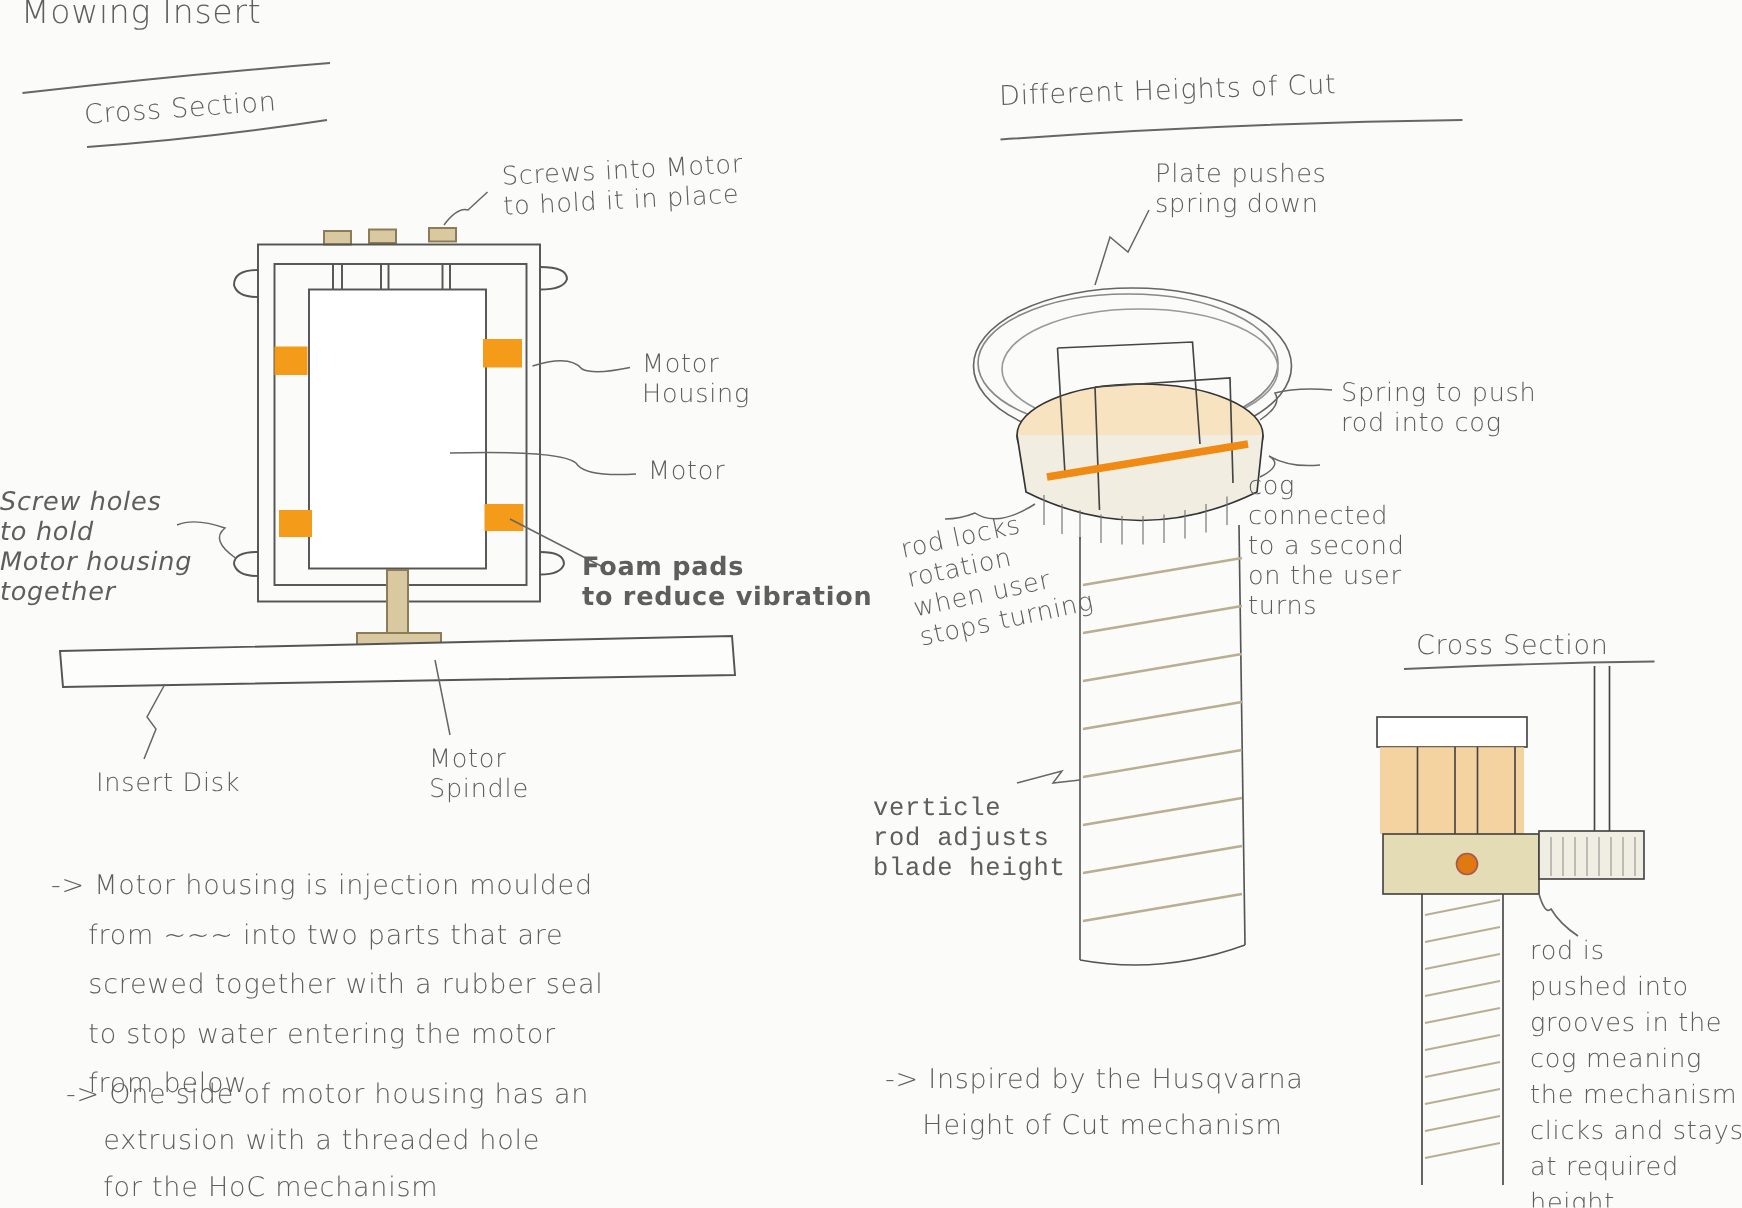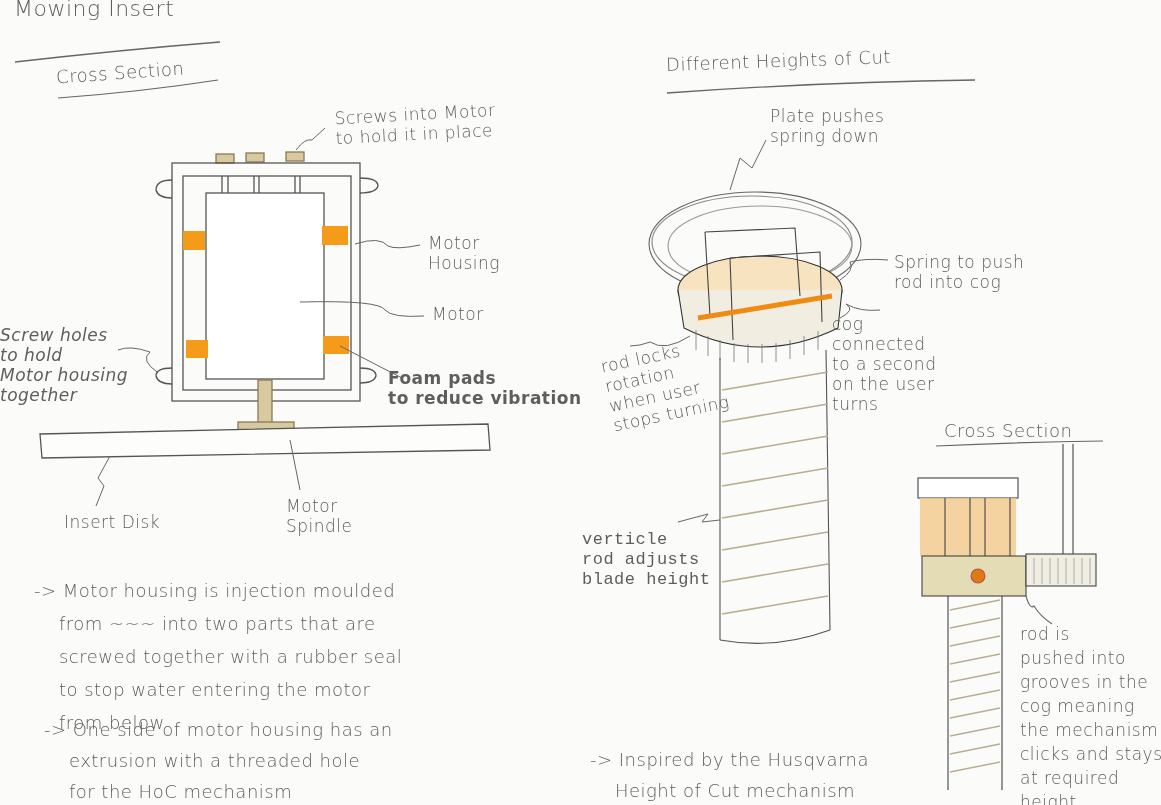--- a/index.html
+++ b/index.html
@@ -213,14 +213,14 @@
 <div class="txt h2" style="left:944px;top:420px;">Cross Section</div>
 <div class="txt lbl" style="left:1020px;top:622px;line-height:24px;">rod is
 pushed into
 grooves in the
 cog meaning
 the mechanism
 clicks and stays
 at required
 height</div>
 
-<div class="txt note2" style="left:590px;top:704px;margin-top:40px;">-&gt; Inspired by the Husqvarna
+<div class="txt note2" style="left:590px;top:704px;">-&gt; Inspired by the Husqvarna
     Height of Cut mechanism</div>
 
 </body></html>

